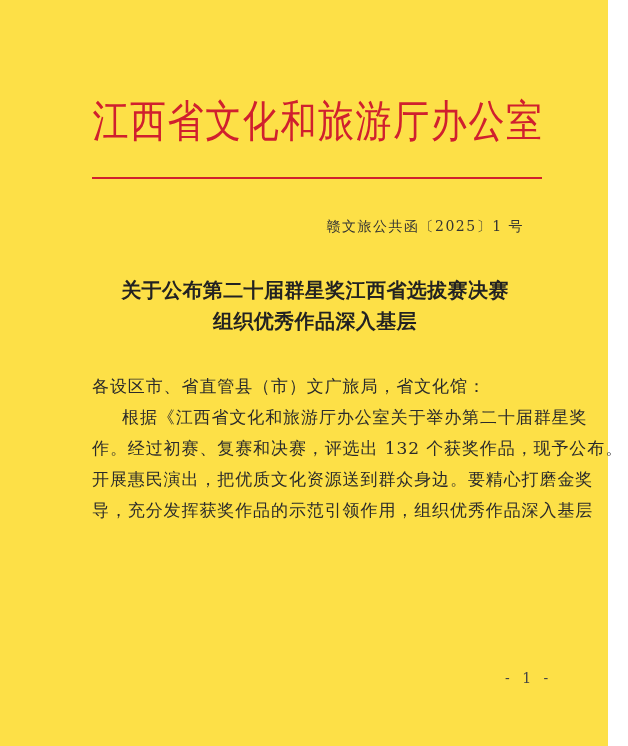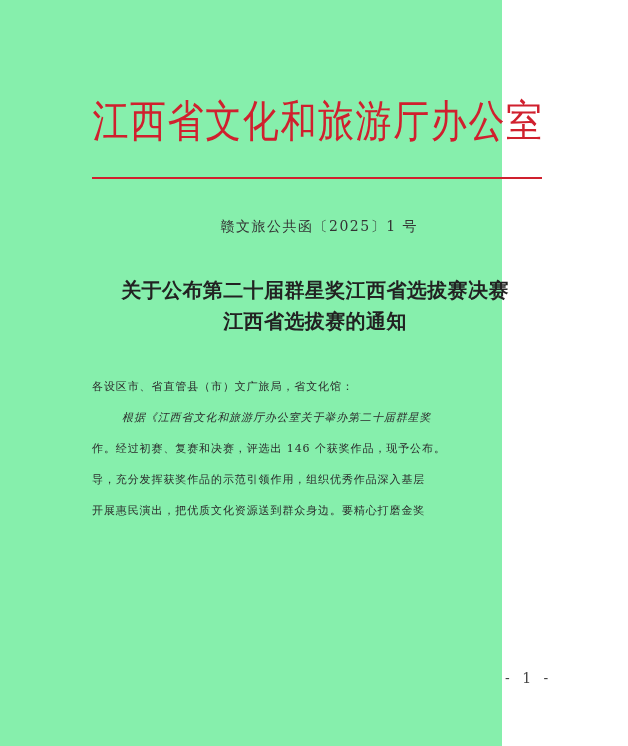--- a/index.html
+++ b/index.html
@@ -11,22 +11,22 @@
       width: 628px;
       height: 746px;
       position: relative;
       overflow: hidden;
       font-family: "DejaVu Serif", "Liberation Serif", serif;
       color: #2a2a2a;
     }
     .page {
       position: absolute;
       left: 0; top: 0;
-      width: 502px; height: 746px;
-      background: #86efac;
+      width: 608px; height: 746px;
+      background: #fde047;
     }
     .red-header {
       position: absolute;
       left: 90px;
       top: 84px;
       width: 456px;
       text-align: center;
       font-family: "DejaVu Serif", "Liberation Serif", serif;
       font-size: 36px;
       line-height: 62px;
@@ -67,35 +67,35 @@
       line-height: 31px;
       color: #222;
       letter-spacing: 0.4px;
     }
     .doc-title div { white-space: nowrap; }
     .body-text {
       position: absolute;
       left: 92px;
       top: 371px;
       width: 452px;
-      font-size: 11px;
+      font-size: 17px;
       line-height: 31px;
       color: #2b2b2b;
     }
     .body-text p {
       margin: 0;
       text-align: justify;
       text-align-last: left;
     }
     .body-text .line {
       white-space: nowrap;
       display: block;
       letter-spacing: 0.9px;
     }
-    .body-text .indent { padding-left: 30px; font-style: italic; }
+    .body-text .indent { padding-left: 30px; }
     .page-number {
       position: absolute;
       left: 505px;
       top: 670px;
       font-size: 14px;
       color: #444;
       letter-spacing: 4px;
       white-space: nowrap;
     }
   </style>
@@ -105,32 +105,32 @@
 <div class="page">
 
   <div class="red-header">江西省文化和旅游厅办公室</div>
 
   <div class="red-rule"></div>
 
   <div class="doc-number">赣文旅公共函〔2025〕1 号</div>
 
   <div class="doc-title">
     <div>关于公布第二十届群星奖江西省选拔赛决赛</div>
-    <div>江西省选拔赛的通知</div>
+    <div>组织优秀作品深入基层</div>
   </div>
 
   <div class="body-text">
     <span class="line">各设区市、省直管县（市）文广旅局，省文化馆：</span>
 
     <p>
       <span class="line indent">根据《江西省文化和旅游厅办公室关于举办第二十届群星奖</span>
-      <span class="line">作。经过初赛、复赛和决赛，评选出 146 个获奖作品，现予公布。</span>
+      <span class="line">作。经过初赛、复赛和决赛，评选出 132 个获奖作品，现予公布。</span>
     </p>
 
     <p>
+      <span class="line">开展惠民演出，把优质文化资源送到群众身边。要精心打磨金奖</span>
       <span class="line">导，充分发挥获奖作品的示范引领作用，组织优秀作品深入基层</span>
-      <span class="line">开展惠民演出，把优质文化资源送到群众身边。要精心打磨金奖</span>
     </p>
   </div>
 
   <div class="page-number">- 1 -</div>
 
 </div>
 
 </body></html>

